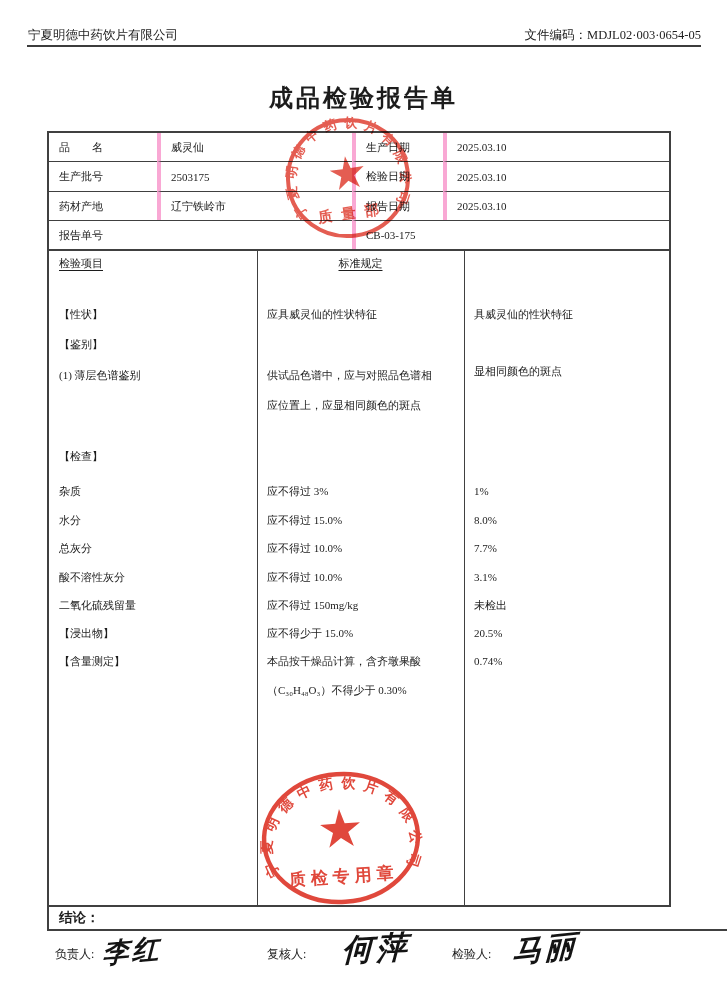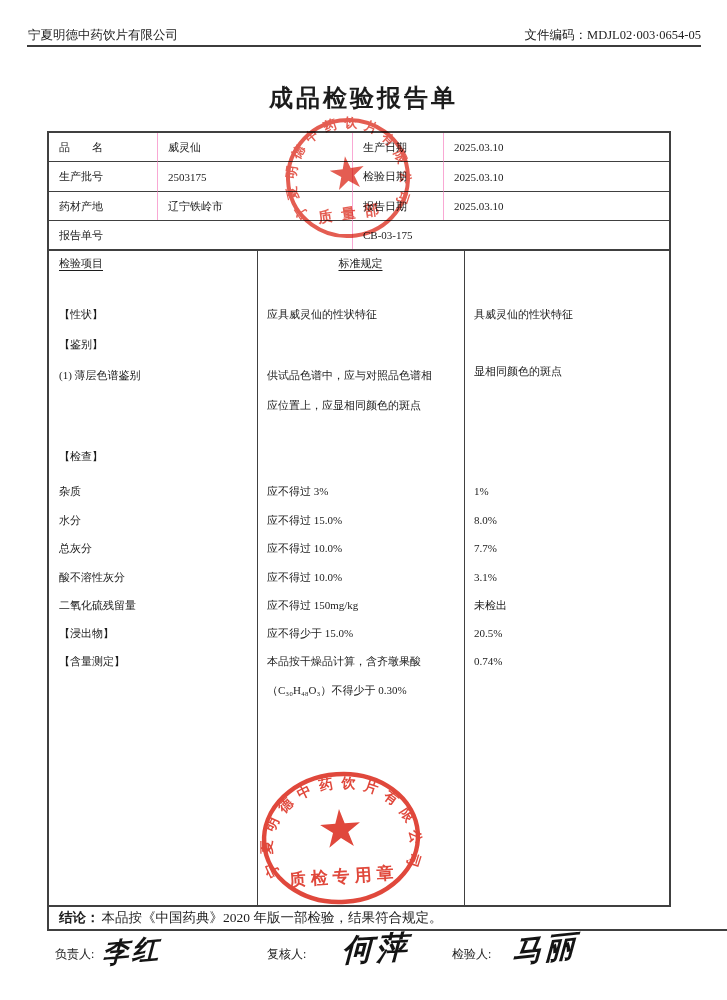--- a/index.html
+++ b/index.html
@@ -8,21 +8,21 @@
   .hdr-left{position:absolute;left:28px;top:27px;font-size:12.5px;white-space:nowrap;}
   .hdr-right{position:absolute;right:26px;top:27px;font-size:12.5px;white-space:nowrap;}
   .hdr-rule{position:absolute;left:27px;right:26px;top:45px;border-top:2.5px solid #3c3c3c;}
   .title{position:absolute;left:0;right:0;top:82px;text-align:center;font-size:24px;
          font-weight:bold;letter-spacing:3px;}
   
   .info-table{position:absolute;left:47px;top:131px;width:624px;border:2px solid #404040;
         display:grid;grid-template-columns:108px 195px 91px 1fr;
         grid-template-rows:28px 30px 29px 29px;font-size:11px;box-sizing:border-box;}
   .ic{display:flex;align-items:center;padding-left:10px;box-sizing:border-box;white-space:nowrap;}
-  .bl{border-left:1px solid #f9a8d4;}
+  .bl{border-left:4px solid #f9a8d4;}
   .bt{border-top:1px solid #404040;}
   .span2a{grid-column:1/3;}
   .span2b{grid-column:3/5;}
   
   .insp{position:absolute;left:47px;top:249px;width:624px;height:658px;box-sizing:border-box;
         border:2px solid #404040;border-top:none;}
   .vline{position:absolute;top:0;bottom:0;width:0;border-left:1px solid #404040;}
   .r{position:absolute;white-space:nowrap;font-size:11px;line-height:18px;font-family:Liberation Serif, serif;}
   .itm{left:10px;}
   .std{left:218px;}
@@ -124,21 +124,20 @@
     <span class="r res" style="top:375px">20.5%</span>
 
     <span class="r itm" style="top:403px">【含量测定】</span>
     <span class="r std" style="top:403px">本品按干燥品计算，含齐墩果酸</span>
     <span class="r std" style="top:432px">（C₃₀H₄₈O₃）不得少于 0.30%</span>
     <span class="r res" style="top:403px">0.74%</span>
   </div>
 
   <div class="conclusion">
     <span class="concl-label">结论：</span>
-    <span>本品按《中国药典》2020 年版一部检验，结果符合规定。</span>
   </div>
 
   <span class="sig-label" style="left:55px;top:946px">负责人:</span>
   <span class="sig sig-a" style="left:102px;top:933px">李红</span>
   <span class="sig-label" style="left:267px;top:946px">复核人:</span>
   <span class="sig sig-b" style="left:342px;top:928px">何萍</span>
   <span class="sig-label" style="left:452px;top:946px">检验人:</span>
   <span class="sig sig-c" style="left:512px;top:929px">马丽</span>
 
   <svg class="stamp stamp-top" viewBox="-65 -64 130 128">

